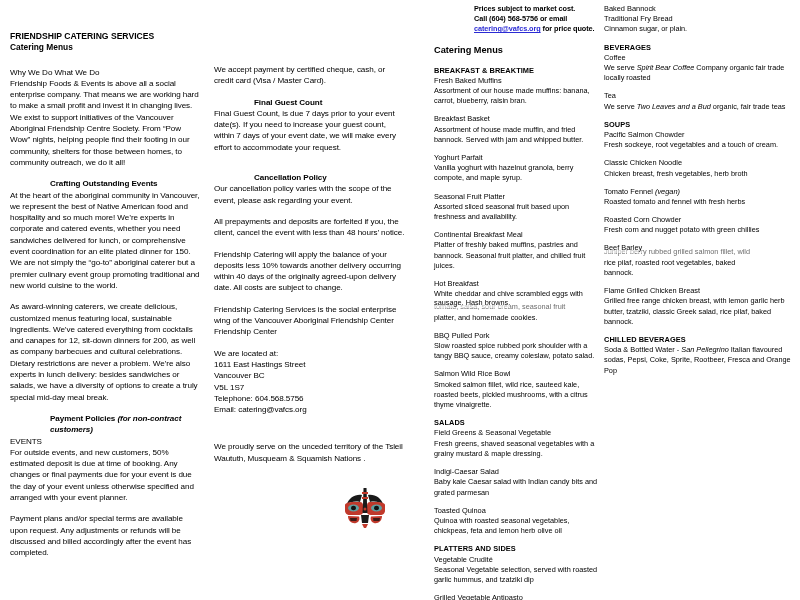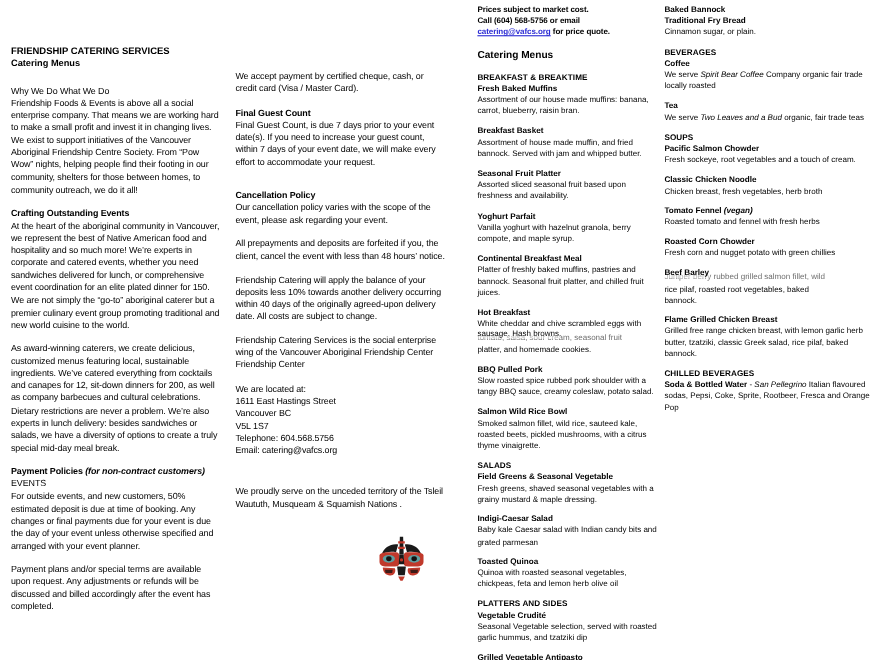--- a/index.html
+++ b/index.html
@@ -19,35 +19,35 @@
     width: 800px;
     height: 600px;
     background: #fff;
   }
   .col {
     position: absolute;
     top: 0;
     box-sizing: border-box;
   }
   
-  #col1 { left: 10px;  width: 192px; padding-top: 40px; }
+  #col1 { left: 10px;  width: 192px; padding-top: 30px; }
   #col2 { left: 214px; width: 192px; padding-top: 64px; }
   #col3 { left: 434px; width: 168px; padding-top: 4px; }
   #col4 { left: 604px; width: 190px; padding-top: 4px; }
   .body-text {
     font-size: 8.1px;
     line-height: 11.3px;
     letter-spacing: -0.01em;
   }
   .menu-text {
     font-size: 7.3px;
     line-height: 10.2px;
     letter-spacing: -0.01em;
   }
-  .bold { font-weight: bold; }
+  .bold { font-weight: bold; margin-left: 40px; }
   .ital { font-style: italic; }
   .blk { margin-bottom: 10px; }
   .blk-sm { margin-bottom: 8px; }
   .gap-lg { height: 13px; }
   .gap-md { height: 9px; }
 
   .section-title {
     font-size: 8.4px;
     font-weight: bold;
     line-height: 11.6px;
@@ -63,21 +63,21 @@
     line-height: 13px;
   }
   .cat-head {
     font-size: 7.4px;
     font-weight: bold;
     line-height: 10.2px;
     letter-spacing: 0.01em;
   }
   .item-name {
     font-size: 7.4px;
-    font-weight: bold;
+    font-weight: normal;
     line-height: 10.2px;
   }
   .item-desc {
     font-size: 7.3px;
     line-height: 10.2px;
   }
   .link {
     color: #2b2bd4;
     text-decoration: underline;
   }
@@ -194,26 +194,26 @@
 
     <div>
       <div class="item-name">Fresh Baked Muffins</div>
       <div class="item-desc blk-sm">Assortment of our house made muffins: banana, carrot, blueberry, raisin bran.</div>
     </div>
     <div>
       <div class="item-name">Breakfast Basket</div>
       <div class="item-desc blk-sm">Assortment of house made muffin, and fried bannock. Served with jam and whipped butter.</div>
     </div>
     <div>
+      <div class="item-name">Yoghurt Parfait</div>
+      <div class="item-desc blk-sm">Vanilla yoghurt with hazelnut granola, berry compote, and maple syrup.</div>
+    </div>
+    <div>
       <div class="item-name">Seasonal Fruit Platter</div>
       <div class="item-desc blk-sm">Assorted sliced seasonal fruit based upon freshness and availability.</div>
-    </div>
-    <div>
-      <div class="item-name">Yoghurt Parfait</div>
-      <div class="item-desc blk-sm">Vanilla yoghurt with hazelnut granola, berry compote, and maple syrup.</div>
     </div>
     <div>
       <div class="item-name">Continental Breakfast Meal</div>
       <div class="item-desc blk-sm">Platter of freshly baked muffins, pastries and bannock. Seasonal fruit platter, and chilled fruit juices.</div>
     </div>
 
     <div>
       <div class="item-name">Hot Breakfast</div>
       <div class="item-desc">White cheddar and chive scrambled eggs with</div>
       <div class="item-desc overlap-wrap" style="height:10.2px">

